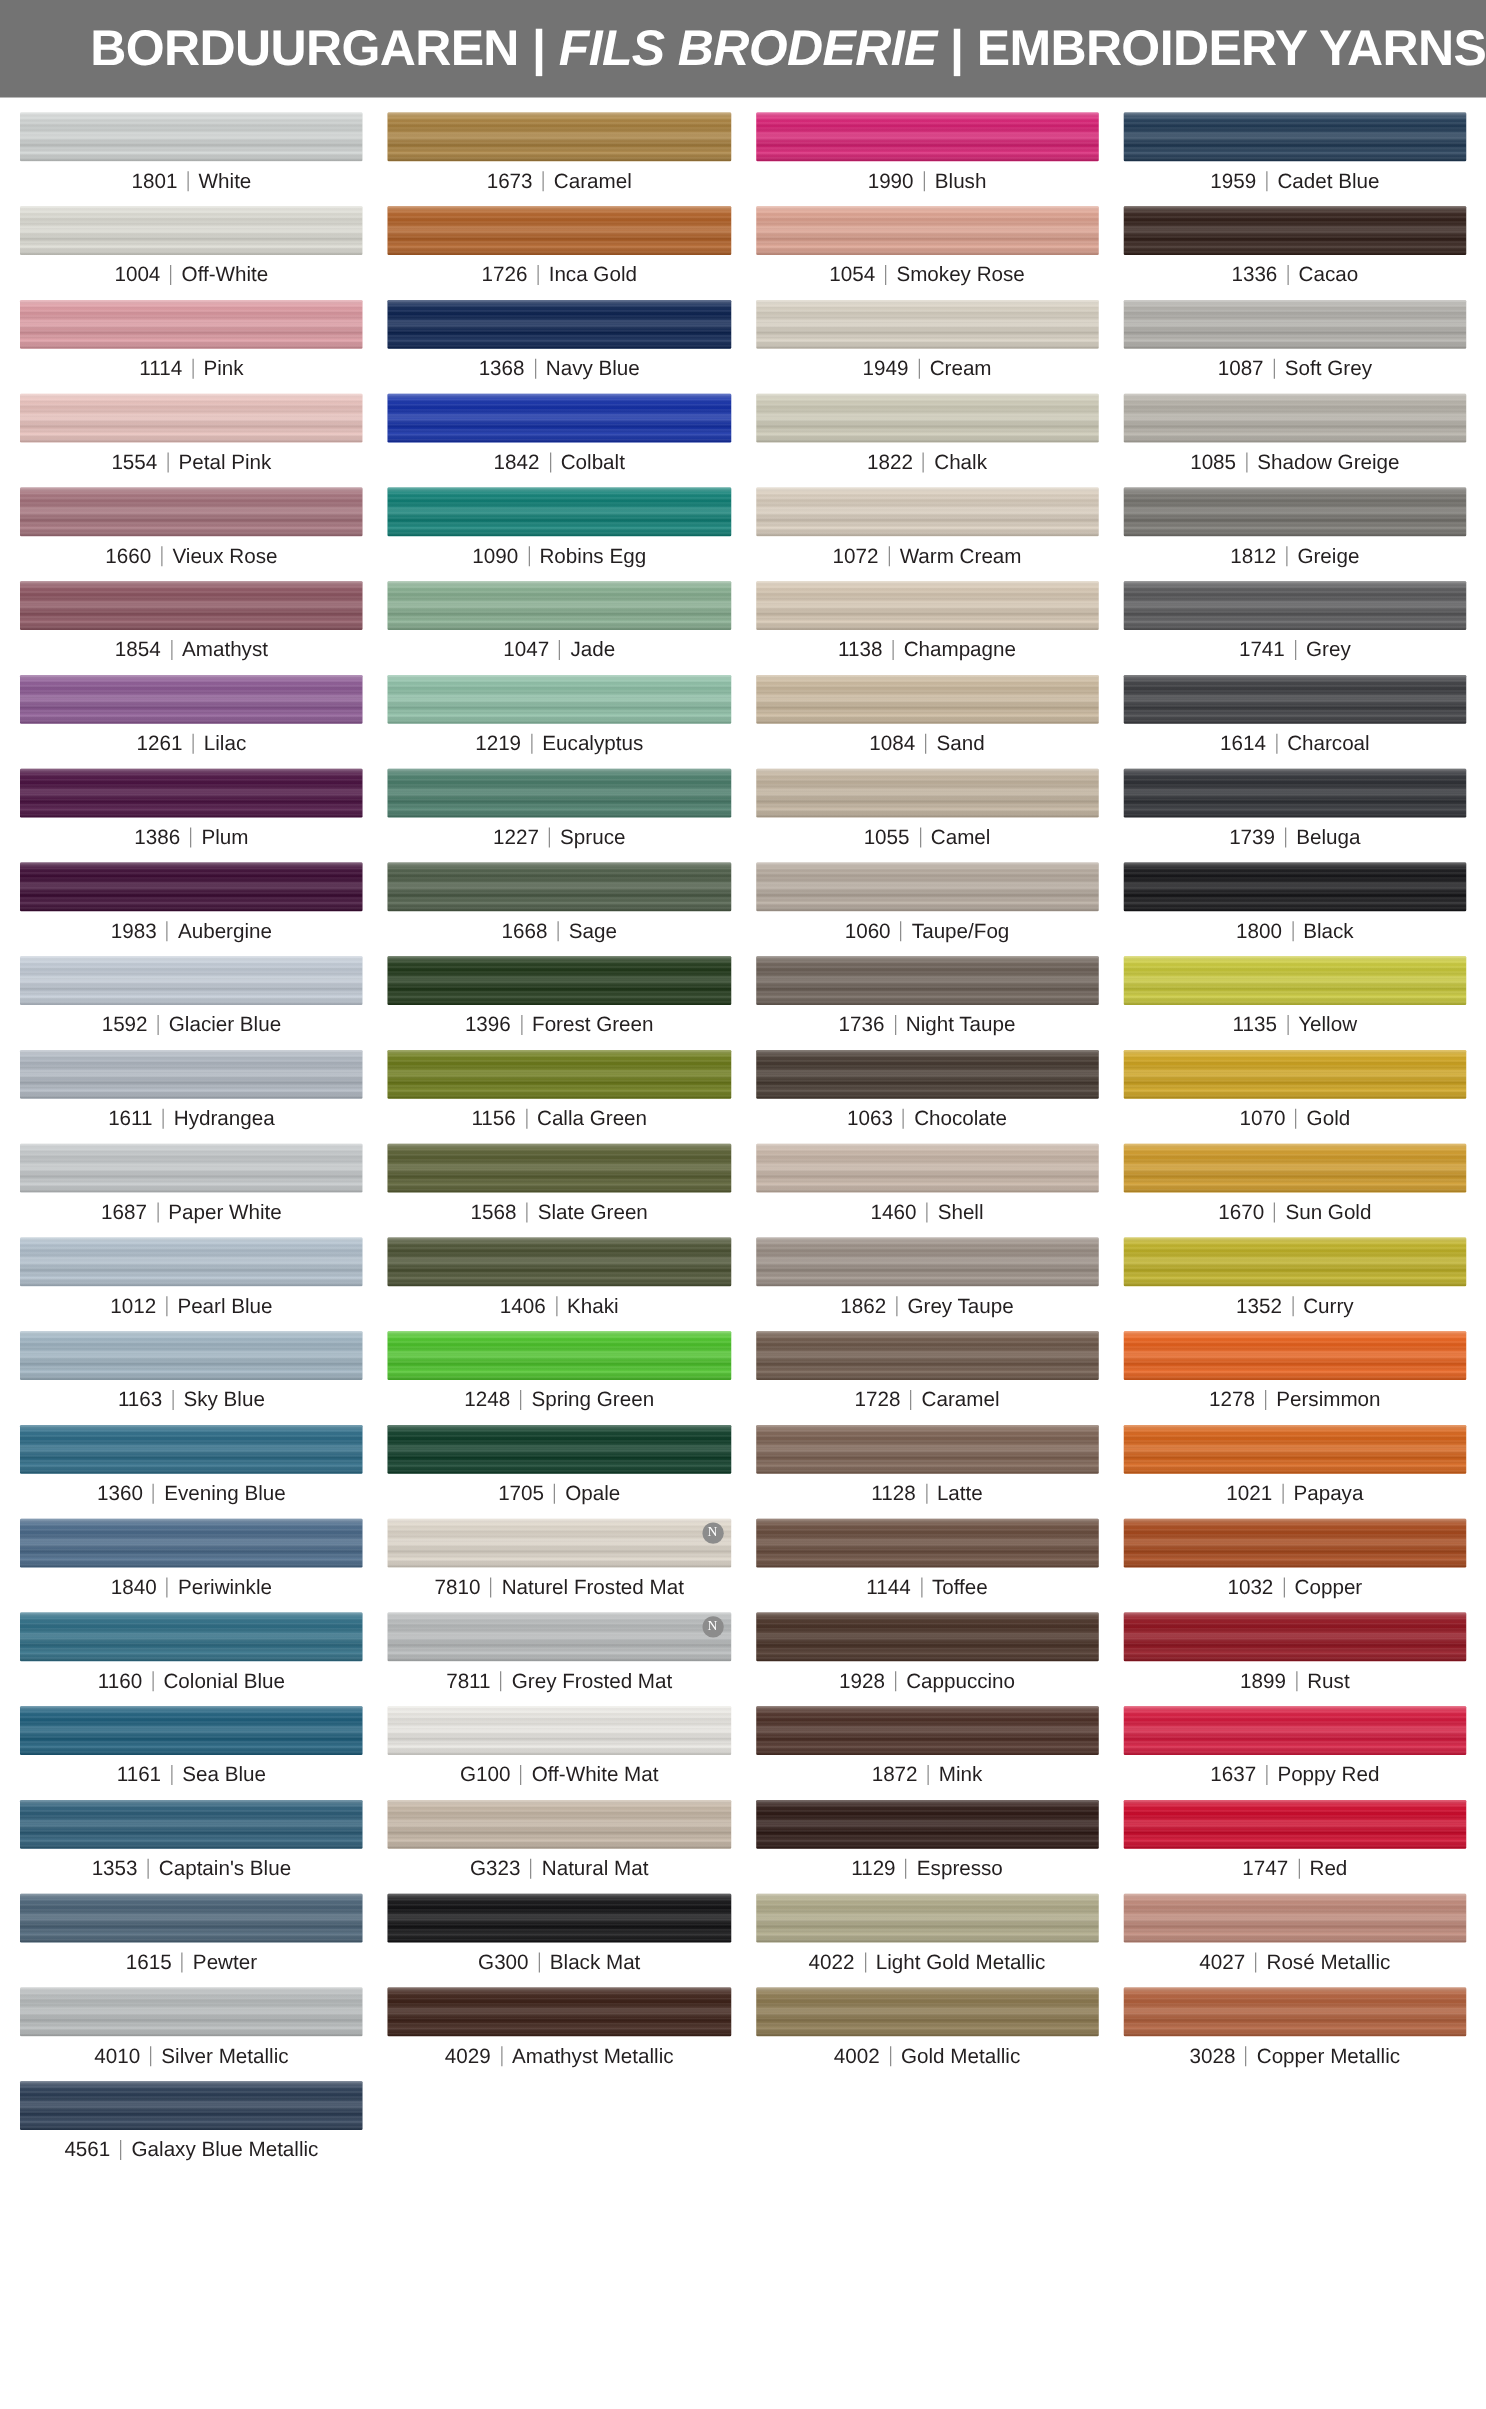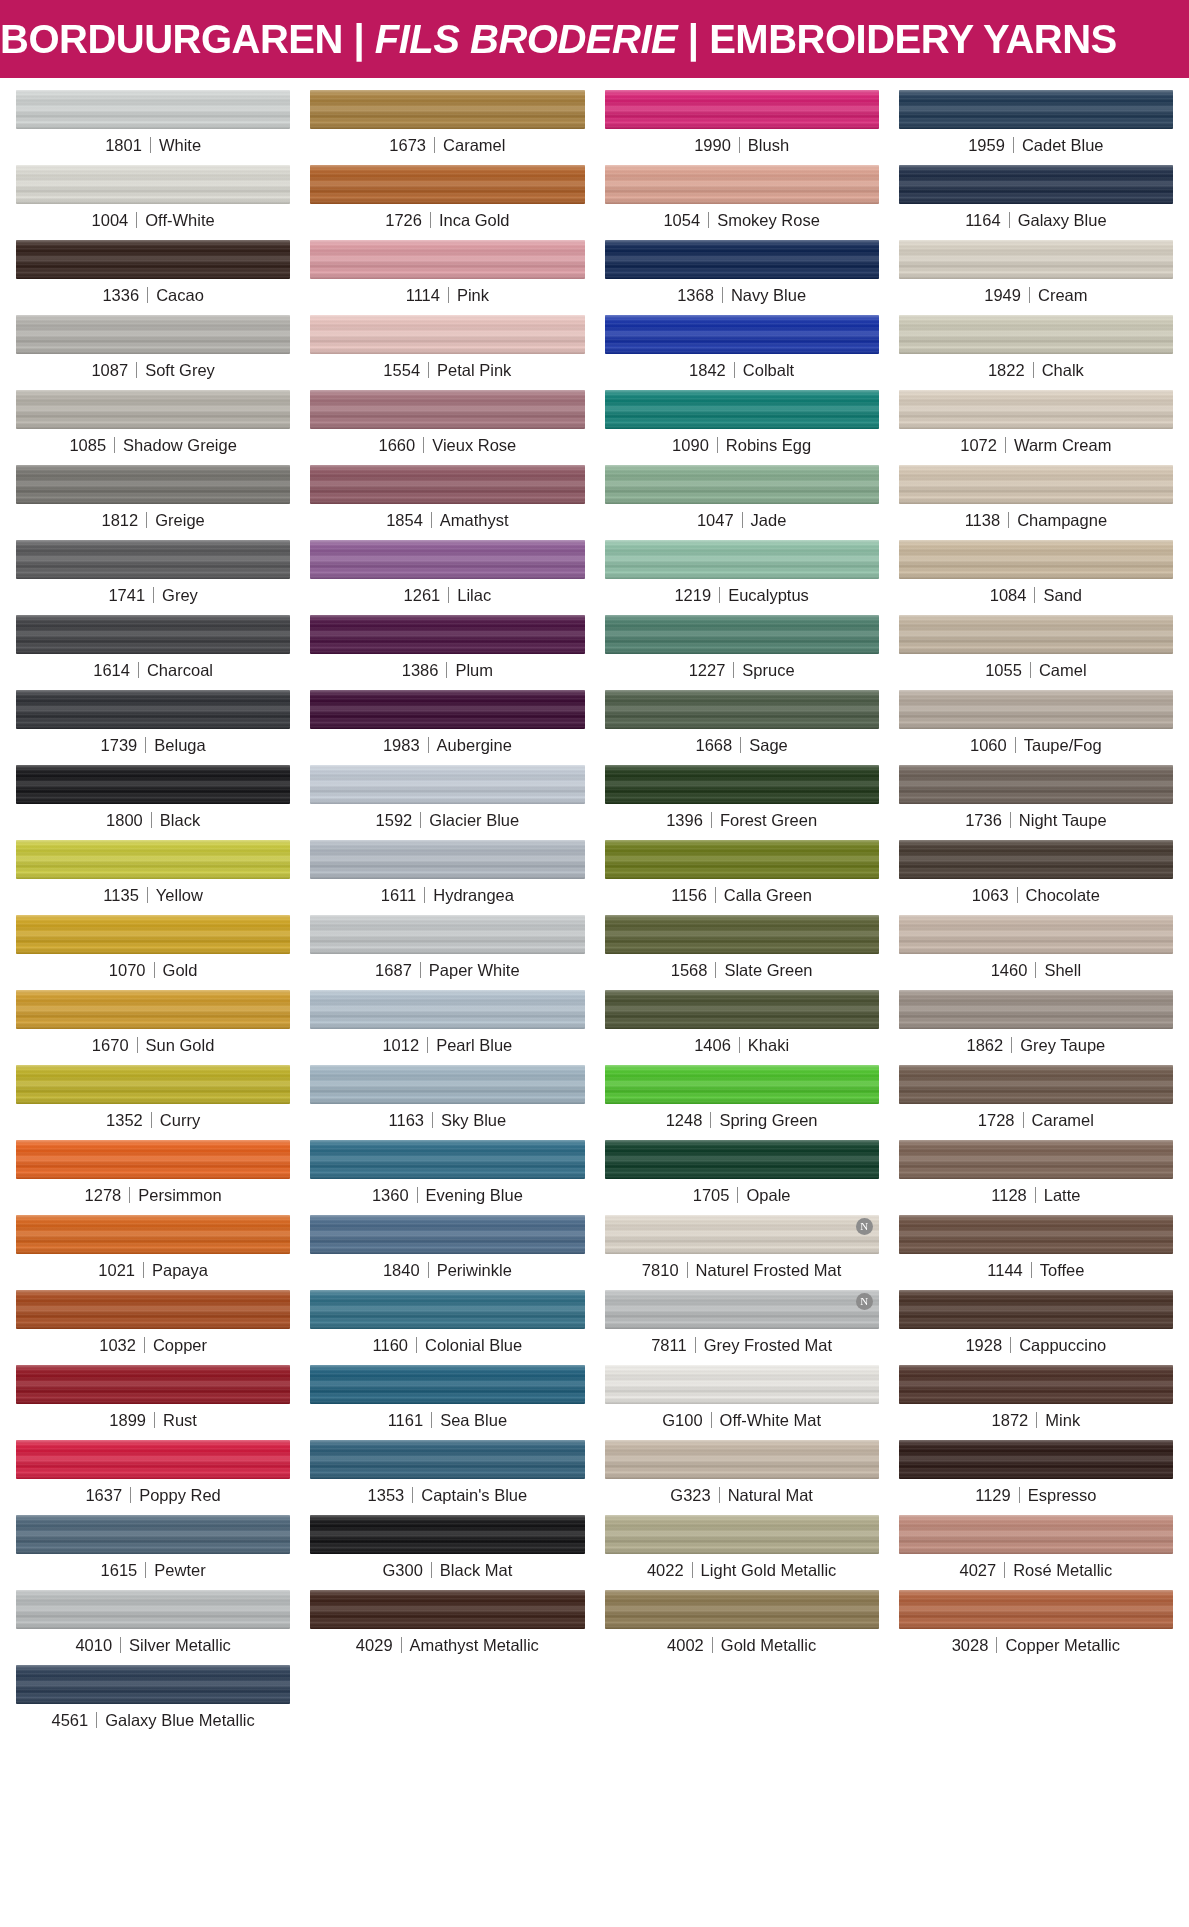--- a/index.html
+++ b/index.html
@@ -7,25 +7,25 @@
     padding: 0;
     background: #ffffff;
   }
   body {
     width: 1189px;
     height: 1927px;
     font-family: "Liberation Sans", sans-serif;
     overflow: hidden;
   }
   .header {
-    background: #be185d;
+    background: #737373;
     height: 78px;
     display: flex;
     align-items: center;
-    justify-content: flex-start;
+    justify-content: flex-end;
     overflow: hidden;
   }
   .header-title {
     color: #ffffff;
     font-size: 40px;
     font-weight: bold;
     letter-spacing: -0.5px;
     white-space: nowrap;
   }
   .header-title .it {
@@ -184,30 +184,20 @@
       <div class="swatch" style="background: rgb(221, 161, 143);">
         <div class="streaks"></div>
       </div>
       <div class="caption">
         <span class="code">1054</span>
         <span class="divider"></span>
         <span class="name">Smokey Rose</span>
       </div>
     </div>
     <div class="cell">
-      <div class="swatch" style="background: rgb(29, 44, 70);">
-        <div class="streaks"></div>
-      </div>
-      <div class="caption">
-        <span class="code">1164</span>
-        <span class="divider"></span>
-        <span class="name">Galaxy Blue</span>
-      </div>
-    </div>
-    <div class="cell">
       <div class="swatch" style="background: rgb(51, 32, 26);">
         <div class="streaks"></div>
       </div>
       <div class="caption">
         <span class="code">1336</span>
         <span class="divider"></span>
         <span class="name">Cacao</span>
       </div>
     </div>
     <div class="cell">
@@ -873,20 +863,30 @@
       </div>
     </div>
     <div class="cell">
       <div class="swatch" style="background: rgb(46, 26, 22);">
         <div class="streaks"></div>
       </div>
       <div class="caption">
         <span class="code">1129</span>
         <span class="divider"></span>
         <span class="name">Espresso</span>
+      </div>
+    </div>
+    <div class="cell">
+      <div class="swatch" style="background: rgb(208, 10, 44);">
+        <div class="streaks"></div>
+      </div>
+      <div class="caption">
+        <span class="code">1747</span>
+        <span class="divider"></span>
+        <span class="name">Red</span>
       </div>
     </div>
     <div class="cell">
       <div class="swatch" style="background: rgb(75, 100, 120);">
         <div class="streaks"></div>
       </div>
       <div class="caption">
         <span class="code">1615</span>
         <span class="divider"></span>
         <span class="name">Pewter</span>

